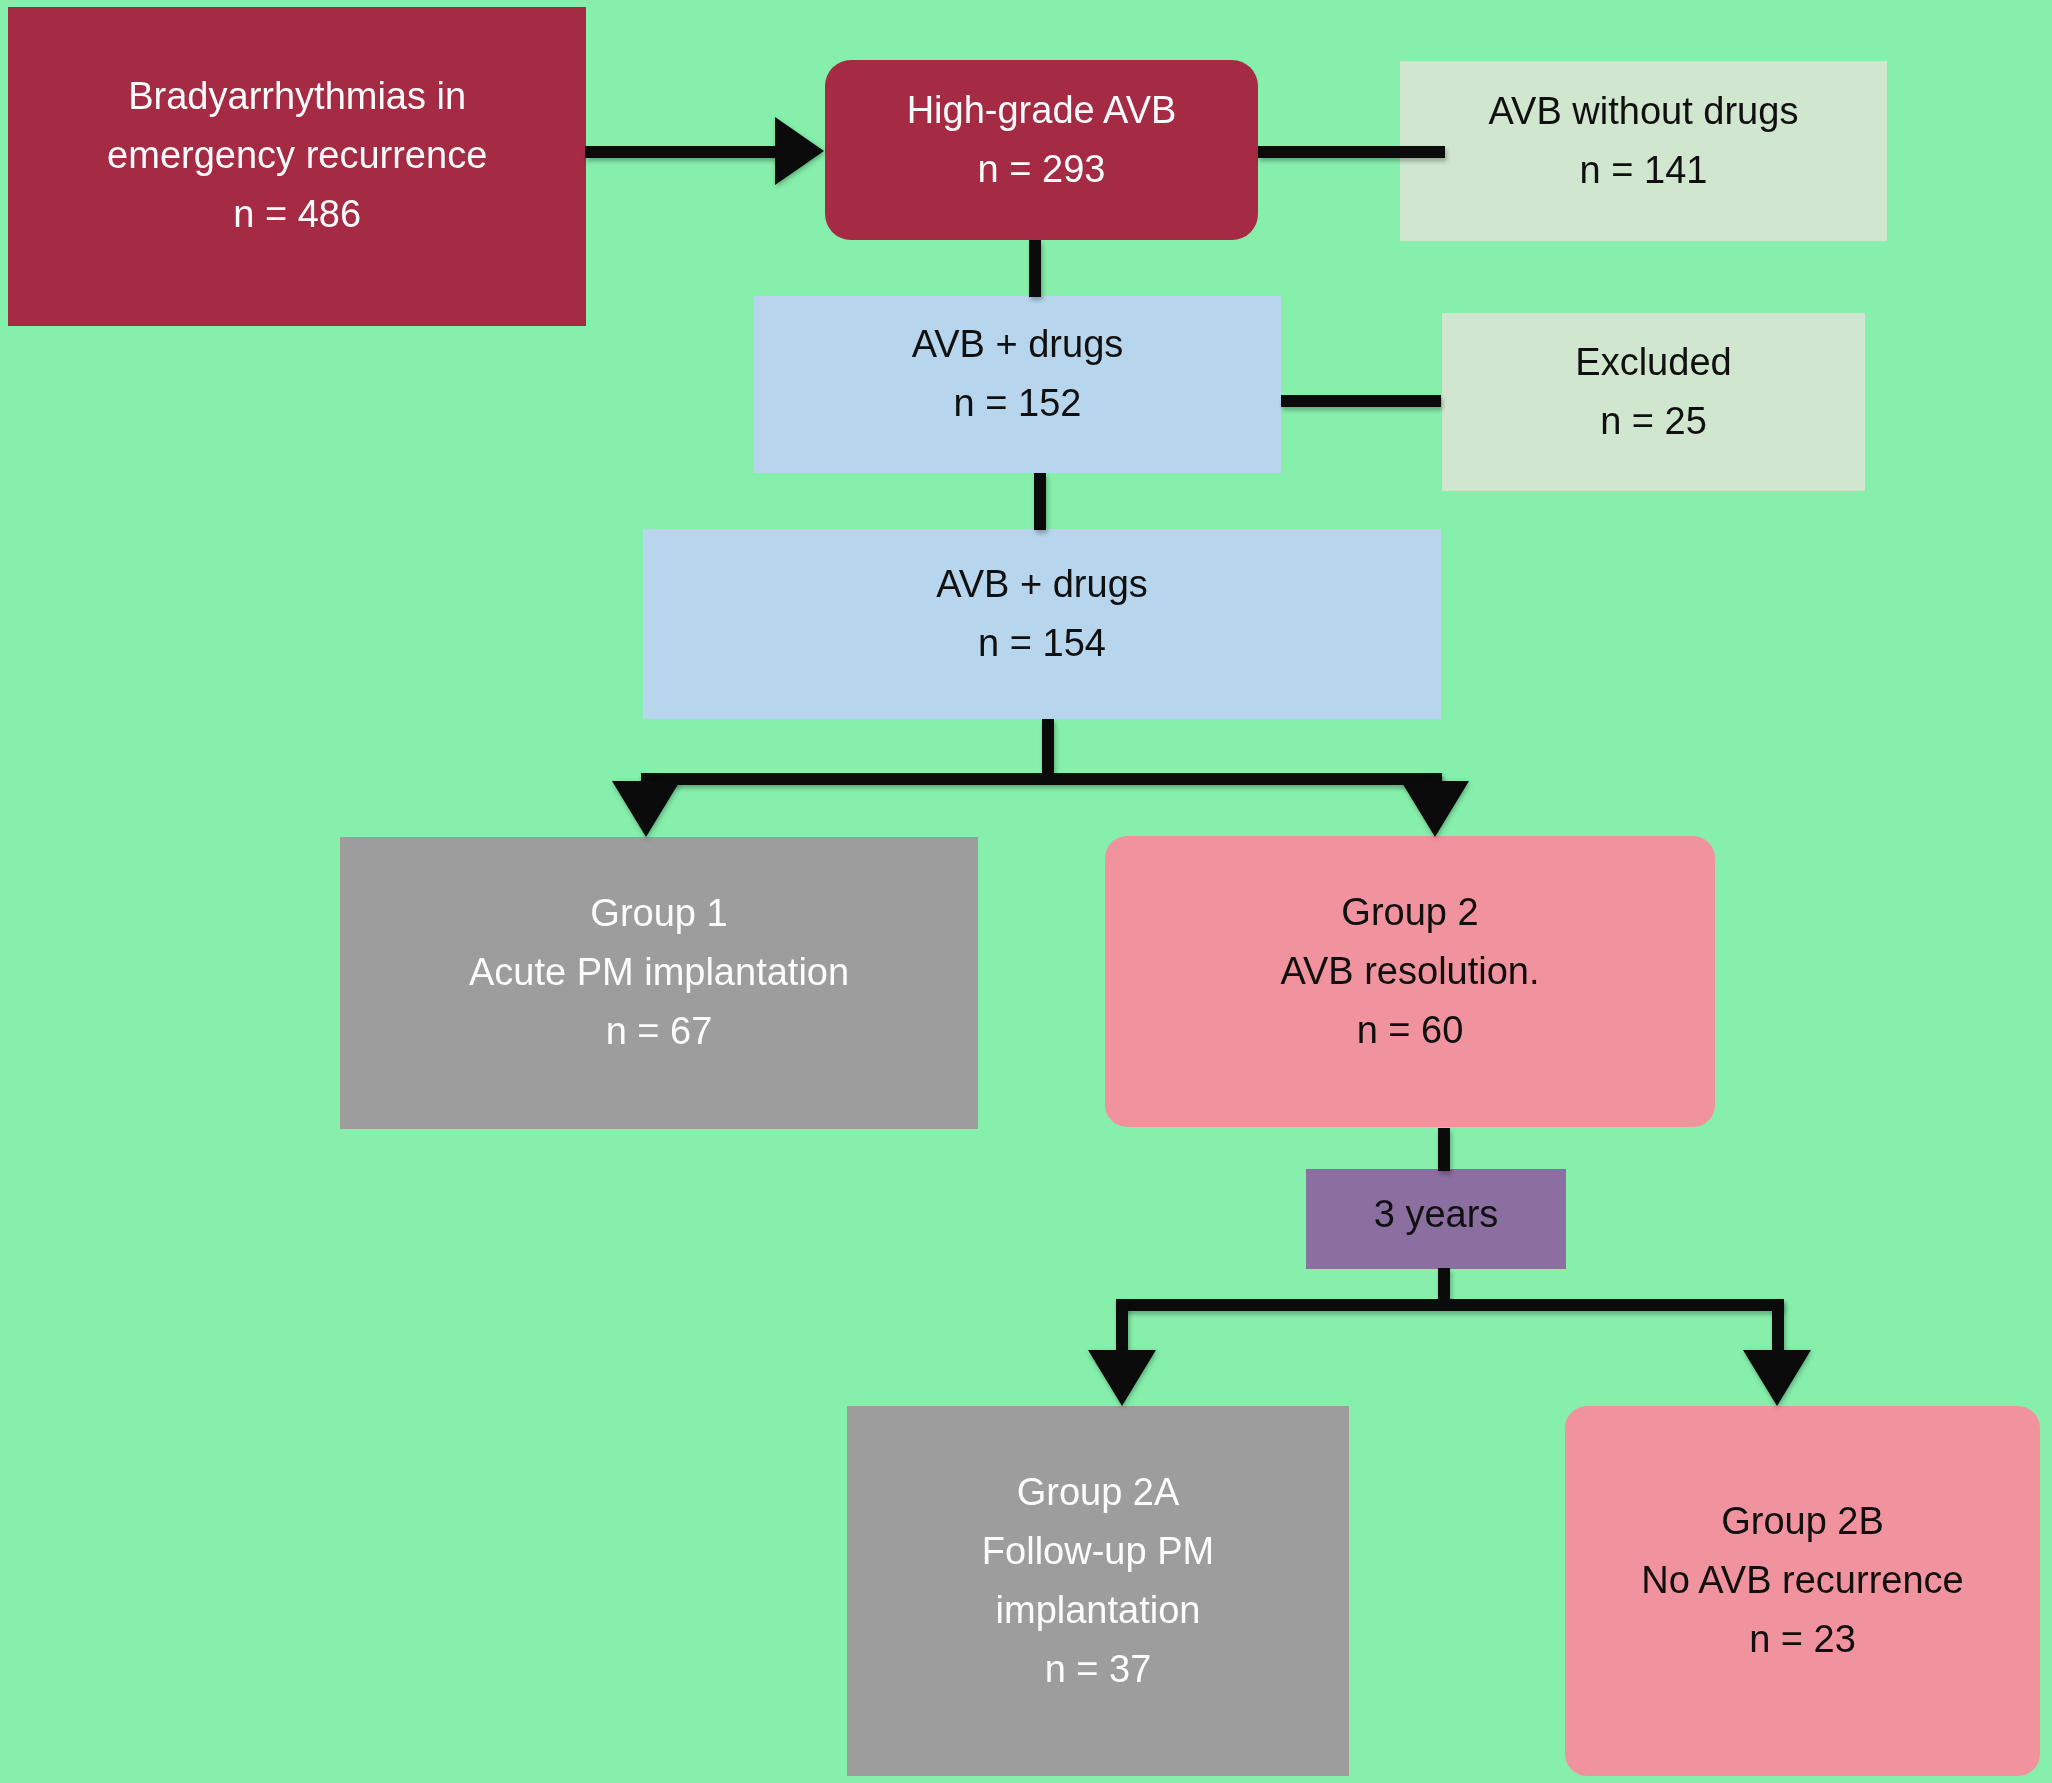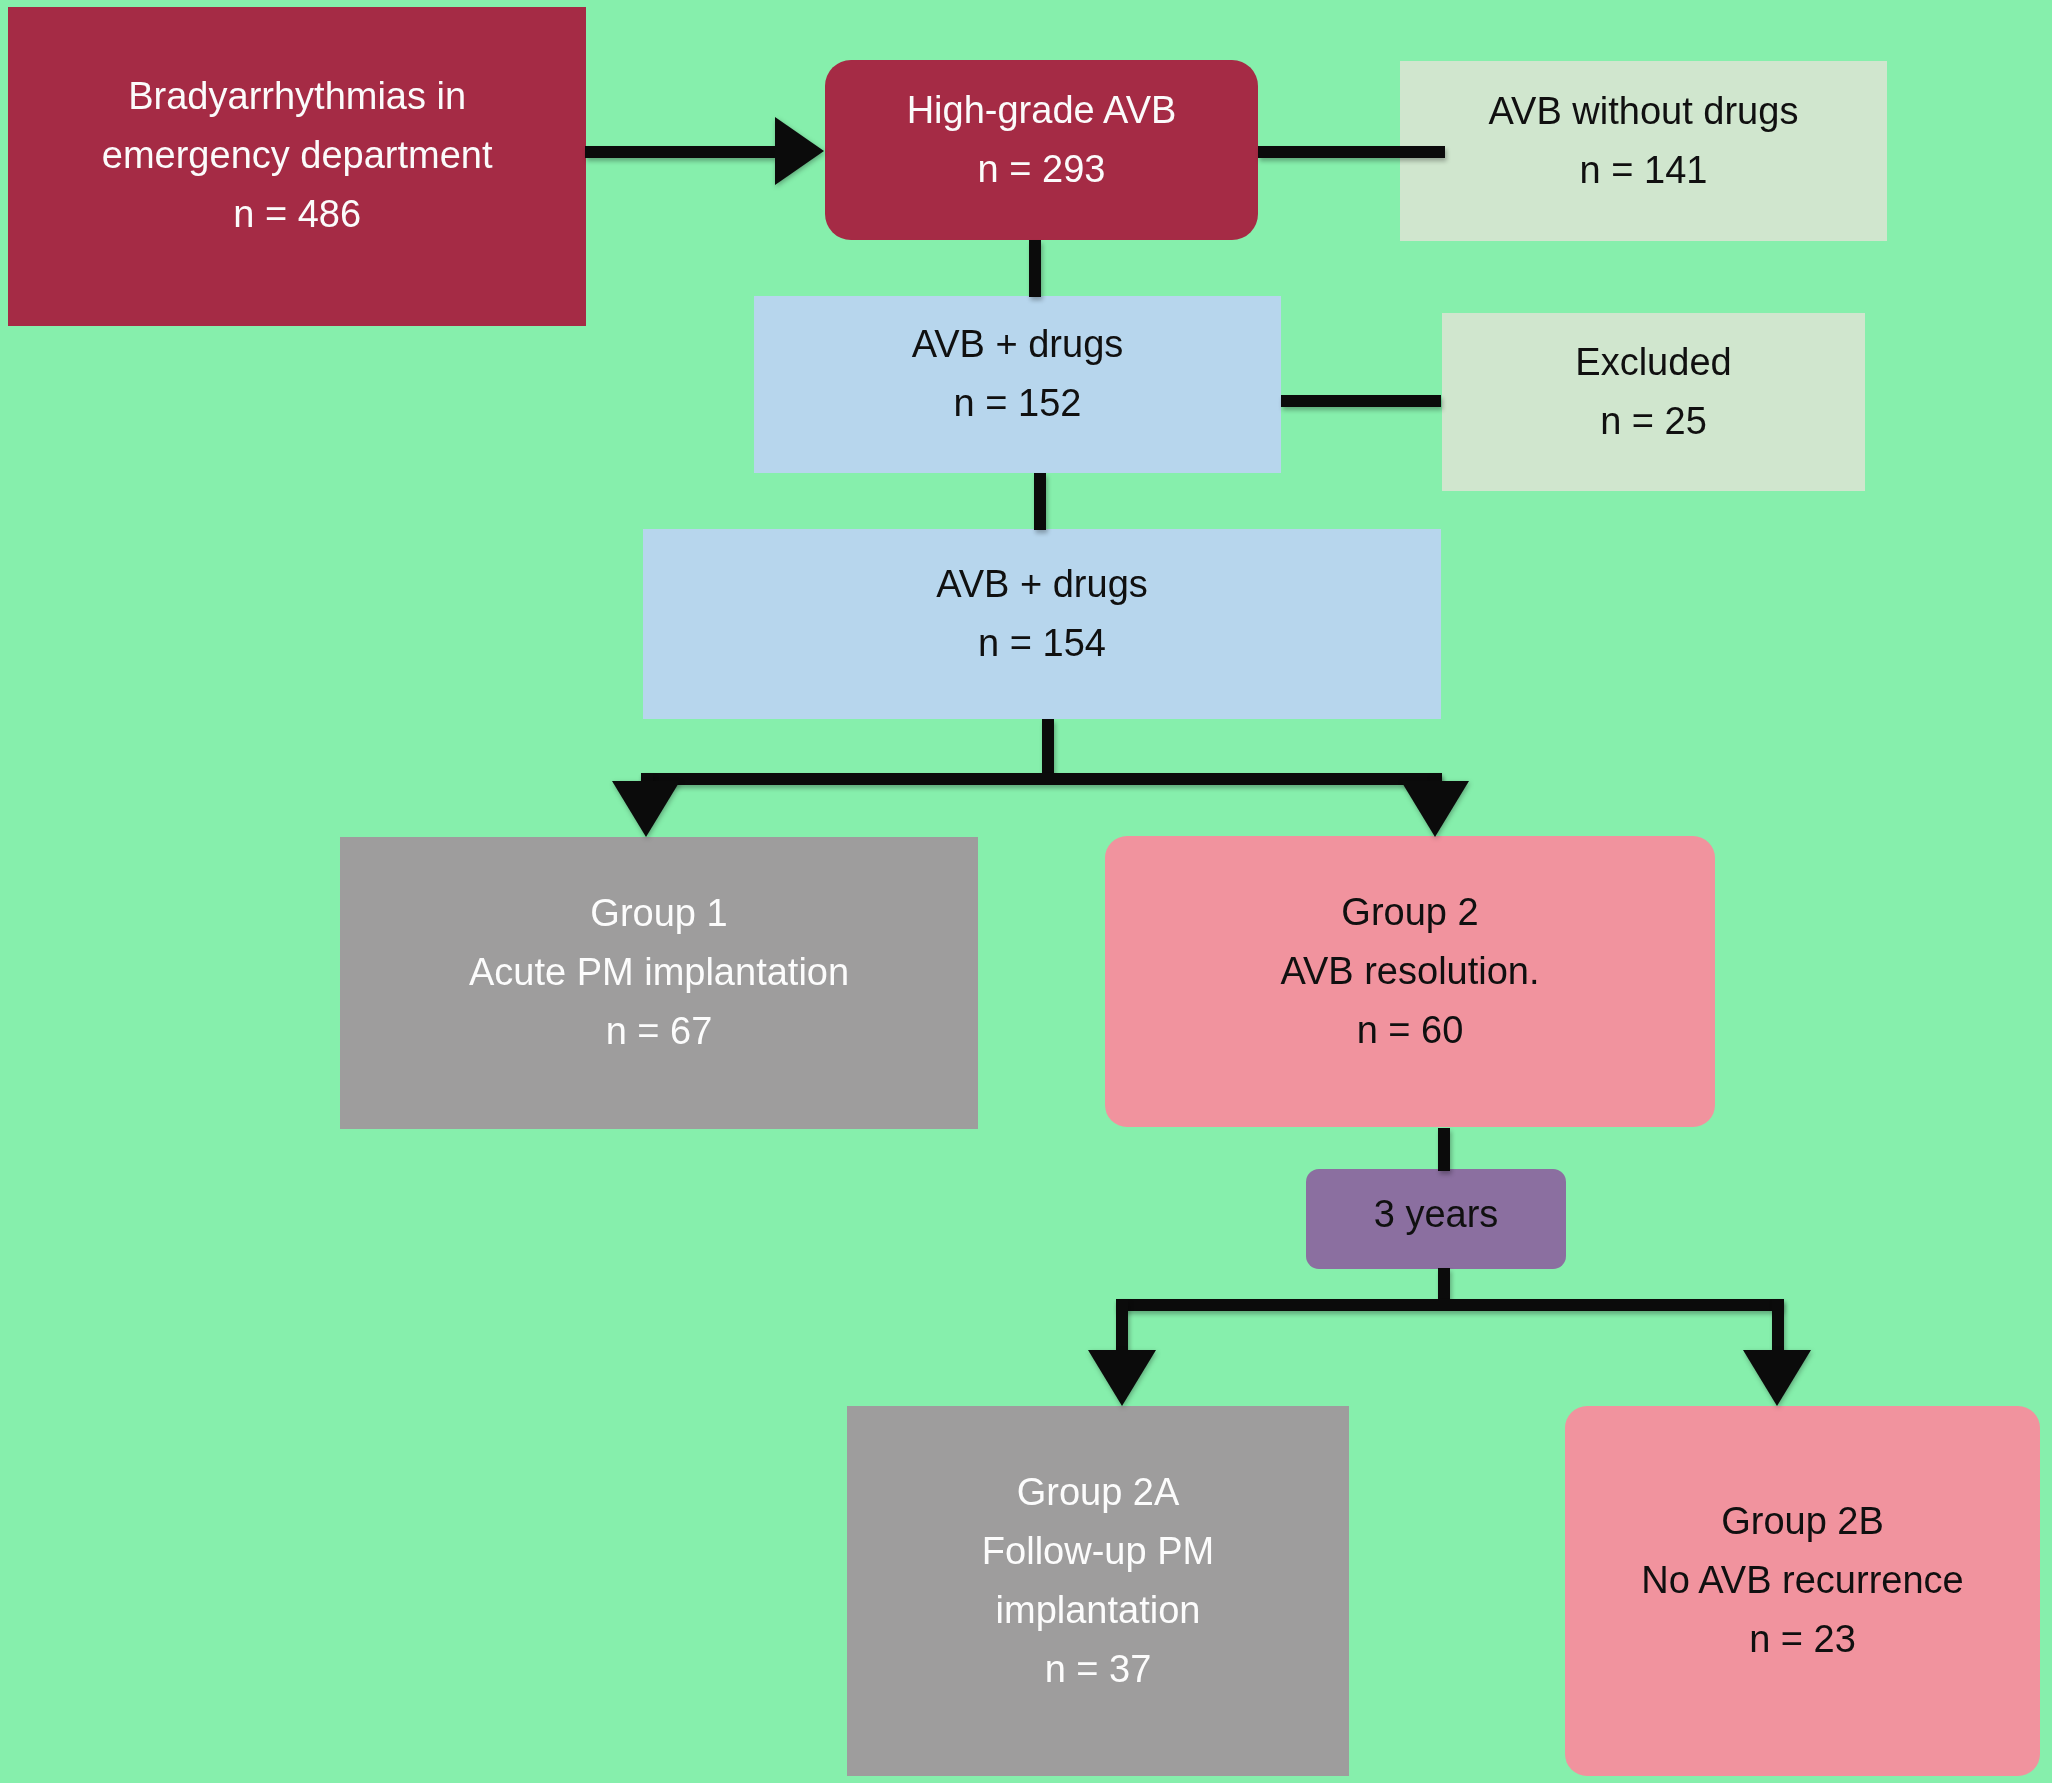--- a/index.html
+++ b/index.html
@@ -21,21 +21,21 @@
     font-size: 38px;
     line-height: 1.55;
     padding-bottom: 20.5px;
     box-sizing: border-box;
   }
   .c-darkred { background: #A52B45; color: #FBFBFB; }
   .c-green   { background: #D0E6CE; color: #101010; }
   .c-blue    { background: #B7D6ED; color: #101010; }
   .c-gray    { background: #9E9D9D; color: #FCFCFC; margin-left: 16px; }
   .c-pink    { background: #F1939E; color: #101010; border-radius: 22px; }
-  .c-purple  { background: #8B6FA0; color: #101010; border-radius: 13px; }
+  .c-purple  { background: #8B6FA0; color: #101010; }
 
   .line {
     position: absolute;
     background: #0B0B0B;
     box-shadow: 1.6px 3.3px 4.1px rgba(0,0,0,0.28);
   }
   .tri {
     position: absolute;
     width: 0;
     height: 0;
@@ -86,21 +86,21 @@
   #l-bar2-right    { left: 1772px; top: 1299px; width: 11.5px;  height: 57px; }
   #a-group2b       { left: 1743px; top: 1350px; }
 </style>
 </head>
 <body>
 
 <div id="canvas">
 
   <div class="node c-darkred" id="n-ed">
     <div>Bradyarrhythmias in</div>
-    <div>emergency department</div>
+    <div>emergency recurrence</div>
     <div>n = 486</div>
   </div>
 
   <div class="node c-darkred" id="n-hgavb">
     <div>High-grade AVB</div>
     <div>n = 293</div>
   </div>
 
   <div class="node c-green" id="n-nodrugs">
     <div>AVB without drugs</div>

